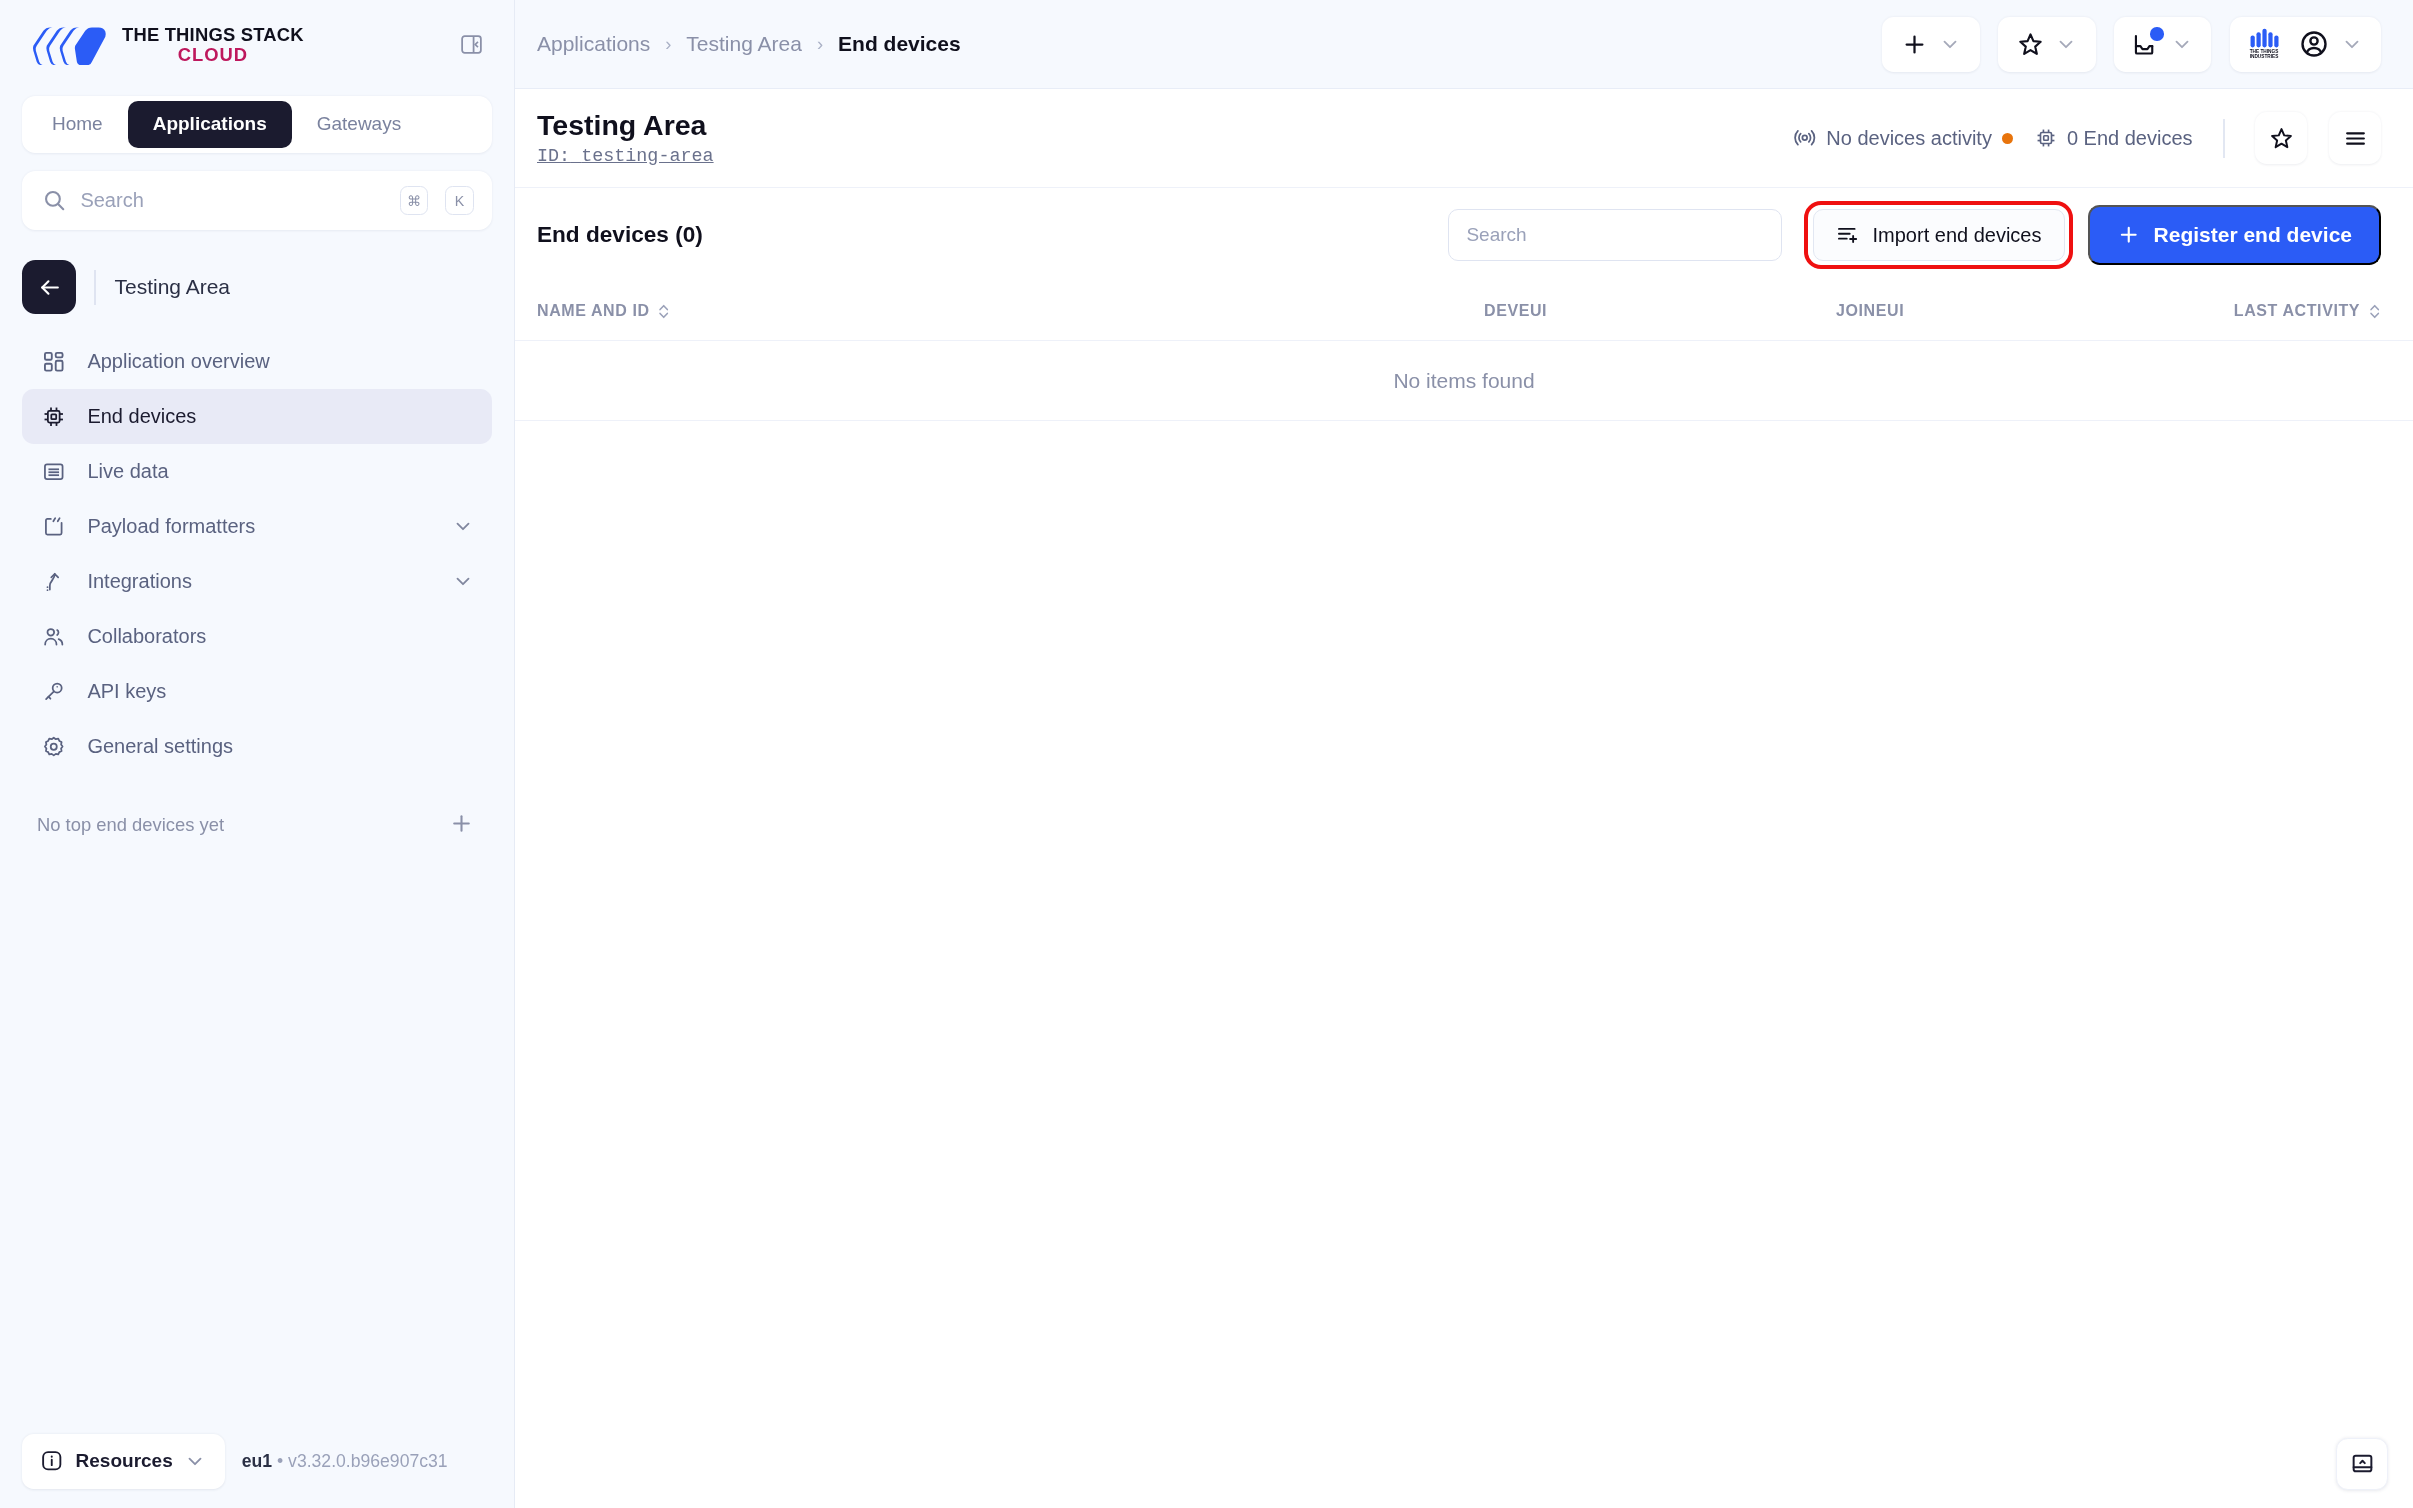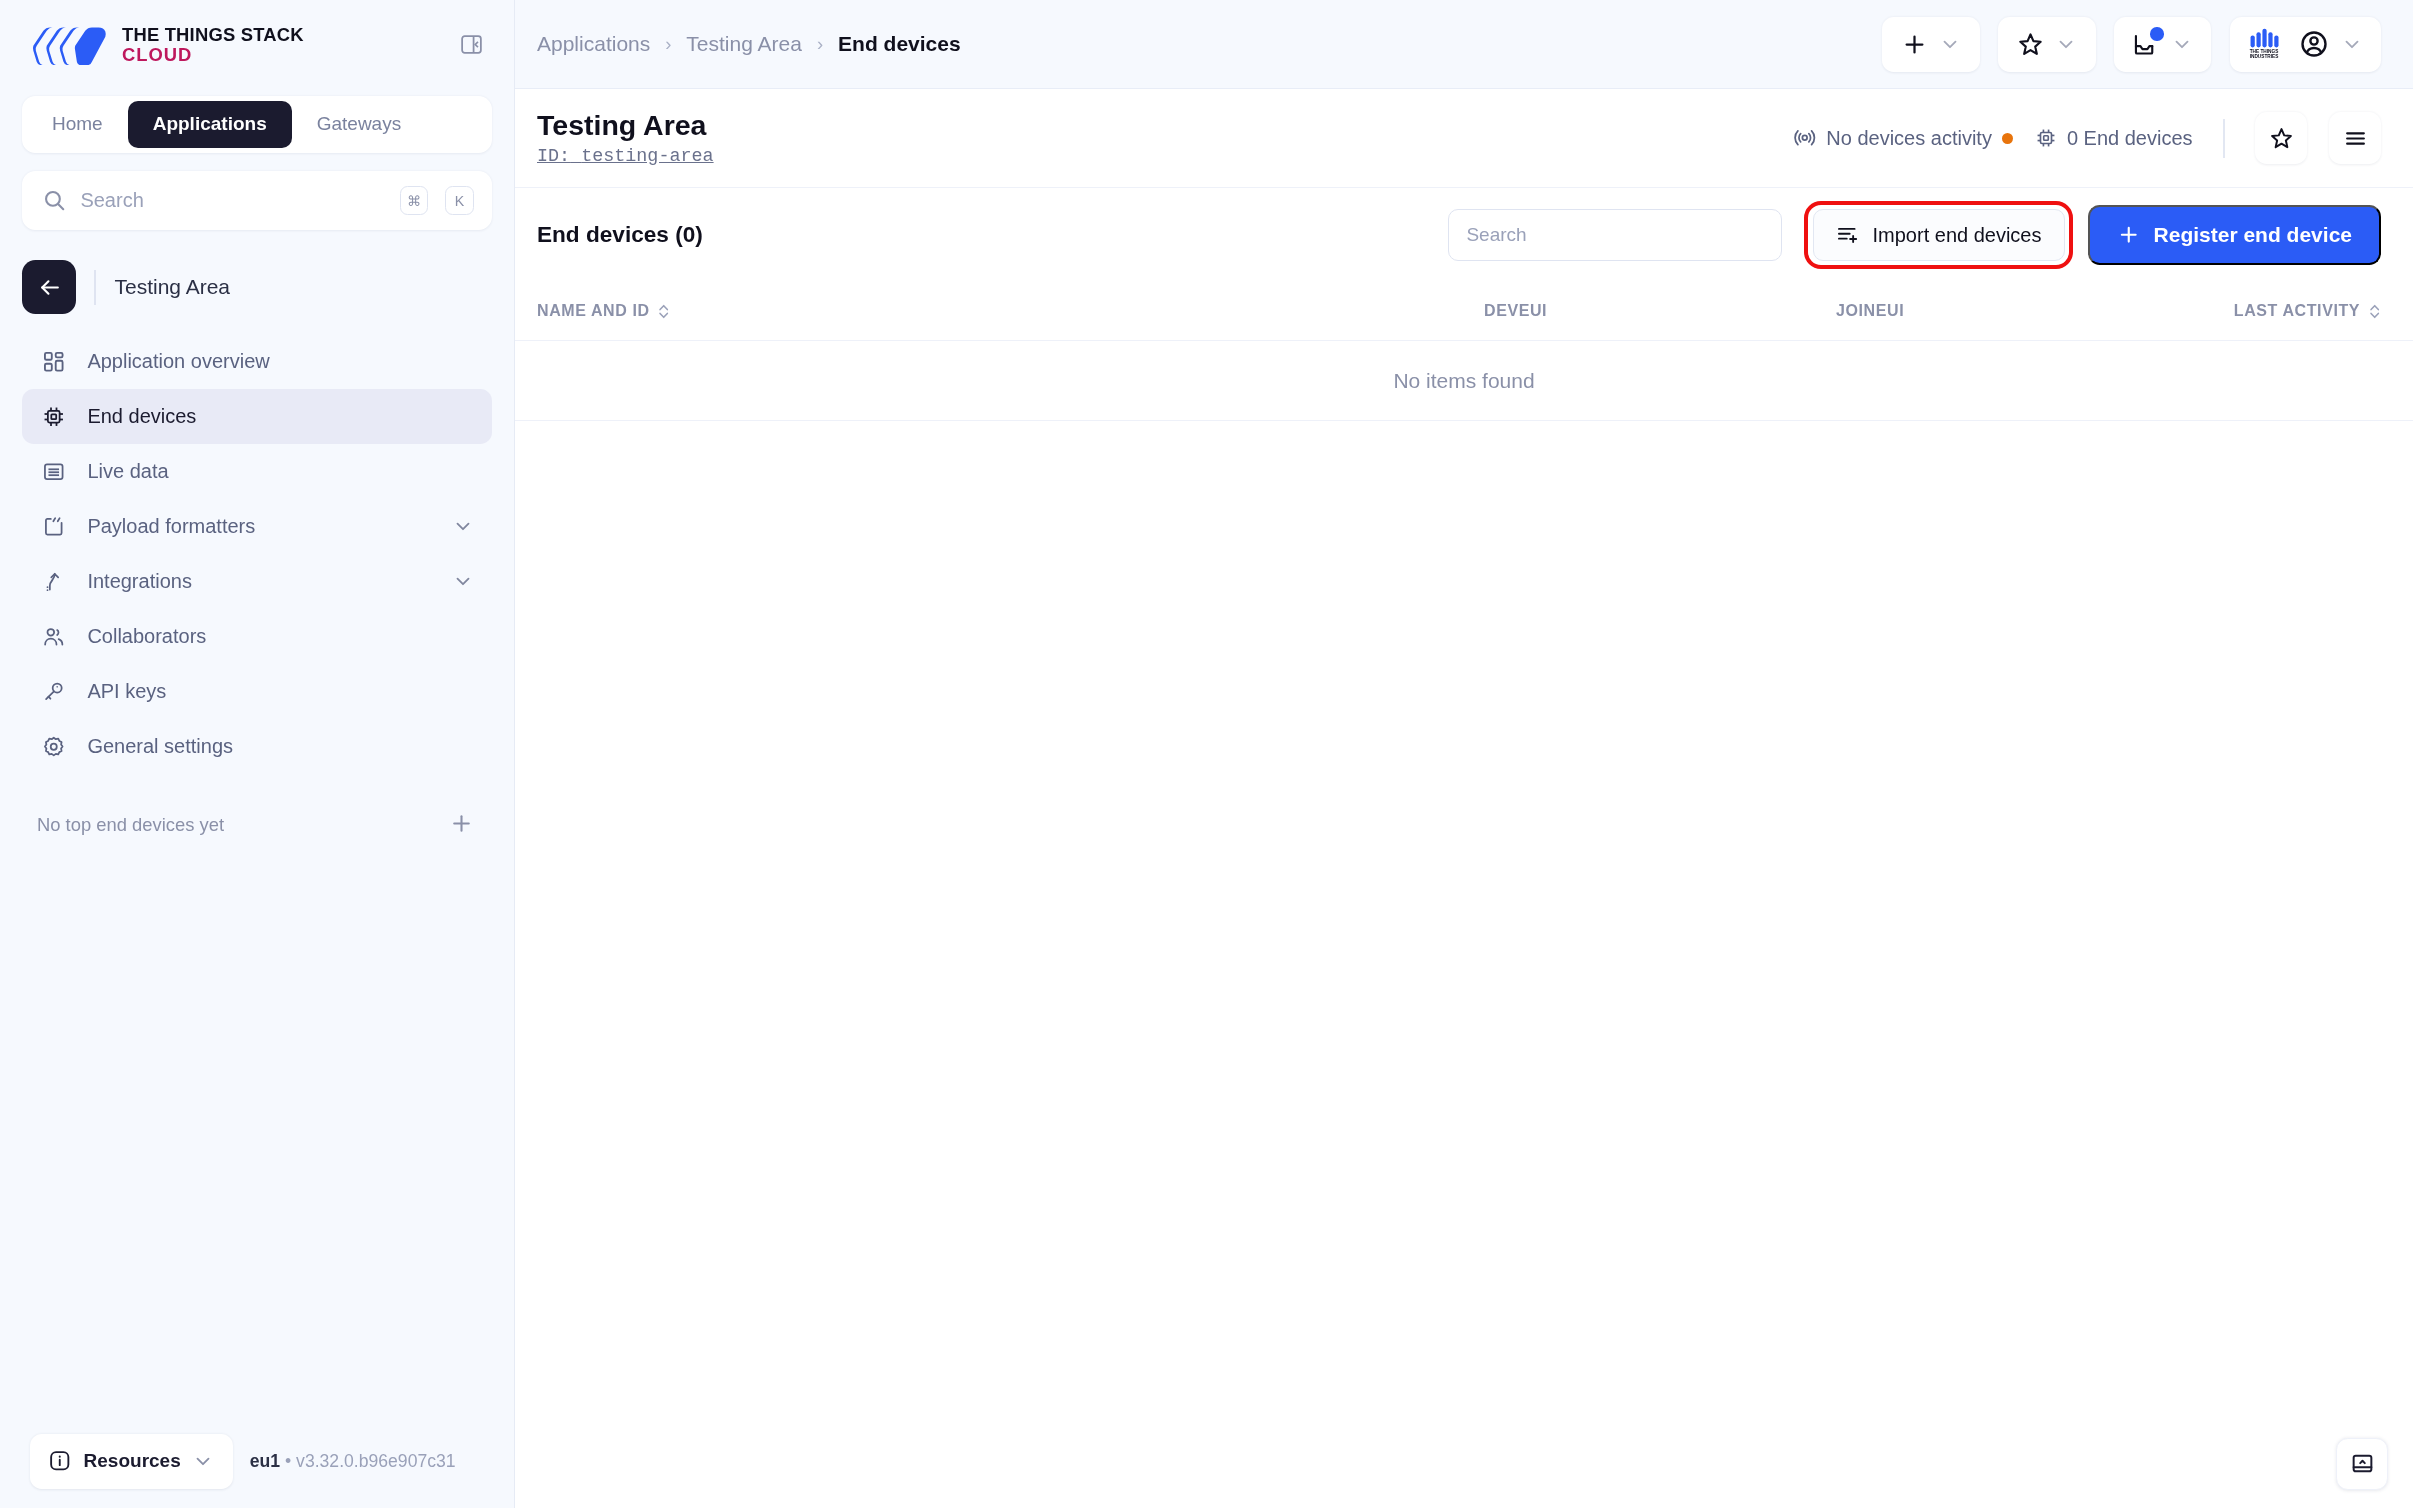--- a/index.html
+++ b/index.html
@@ -18,20 +18,21 @@
     border-right: 1.7px solid #e6ebf5;
     display: flex; flex-direction: column;
     flex: 0 0 515px;
     position: relative;
   }
   .sb-top {
     height: 89px;
     display: flex; align-items: center;
     padding: 0 25px 0 30px;
     justify-content: space-between;
+    text-align: center;
   }
   .logo-wrap { display: flex; align-items: center; gap: 15px; }
   .logo-mark { width: 77px; height: 42px; flex: 0 0 77px; }
   .logo-text { line-height: 1.05; }
   .logo-l1 {
     font-size: 18.4px; font-weight: 800; letter-spacing: 0.2px;
     color: #10101d;
   }
   .logo-l2 {
     font-size: 18.4px; font-weight: 800; letter-spacing: 1px;
@@ -111,21 +112,21 @@
   .nav-item .chev { width: 22px; height: 22px; opacity: .75; }
 
   .nodev {
     margin-top: 37px; padding: 0 40px 0 37px;
     display: flex; align-items: flex-end; justify-content: space-between;
     color: #8a90a8; font-size: 18.4px;
   }
   .plus-sm { width: 25px; height: 25px; cursor: pointer; }
 
   .sb-footer {
-    position: absolute; left: 8px; bottom: 0;
+    position: absolute; left: 0; bottom: 0;
     width: 100%; height: 94px;
     display: flex; align-items: center; gap: 17px;
     padding: 0 22px;
   }
   .res-btn {
     background: #fff; border-radius: 11.7px;
     height: 55px; display: flex; align-items: center; gap: 11.7px;
     padding: 0 18.4px; cursor: pointer;
     box-shadow: 0 0.8px 2.5px rgba(30,40,80,0.09);
   }

